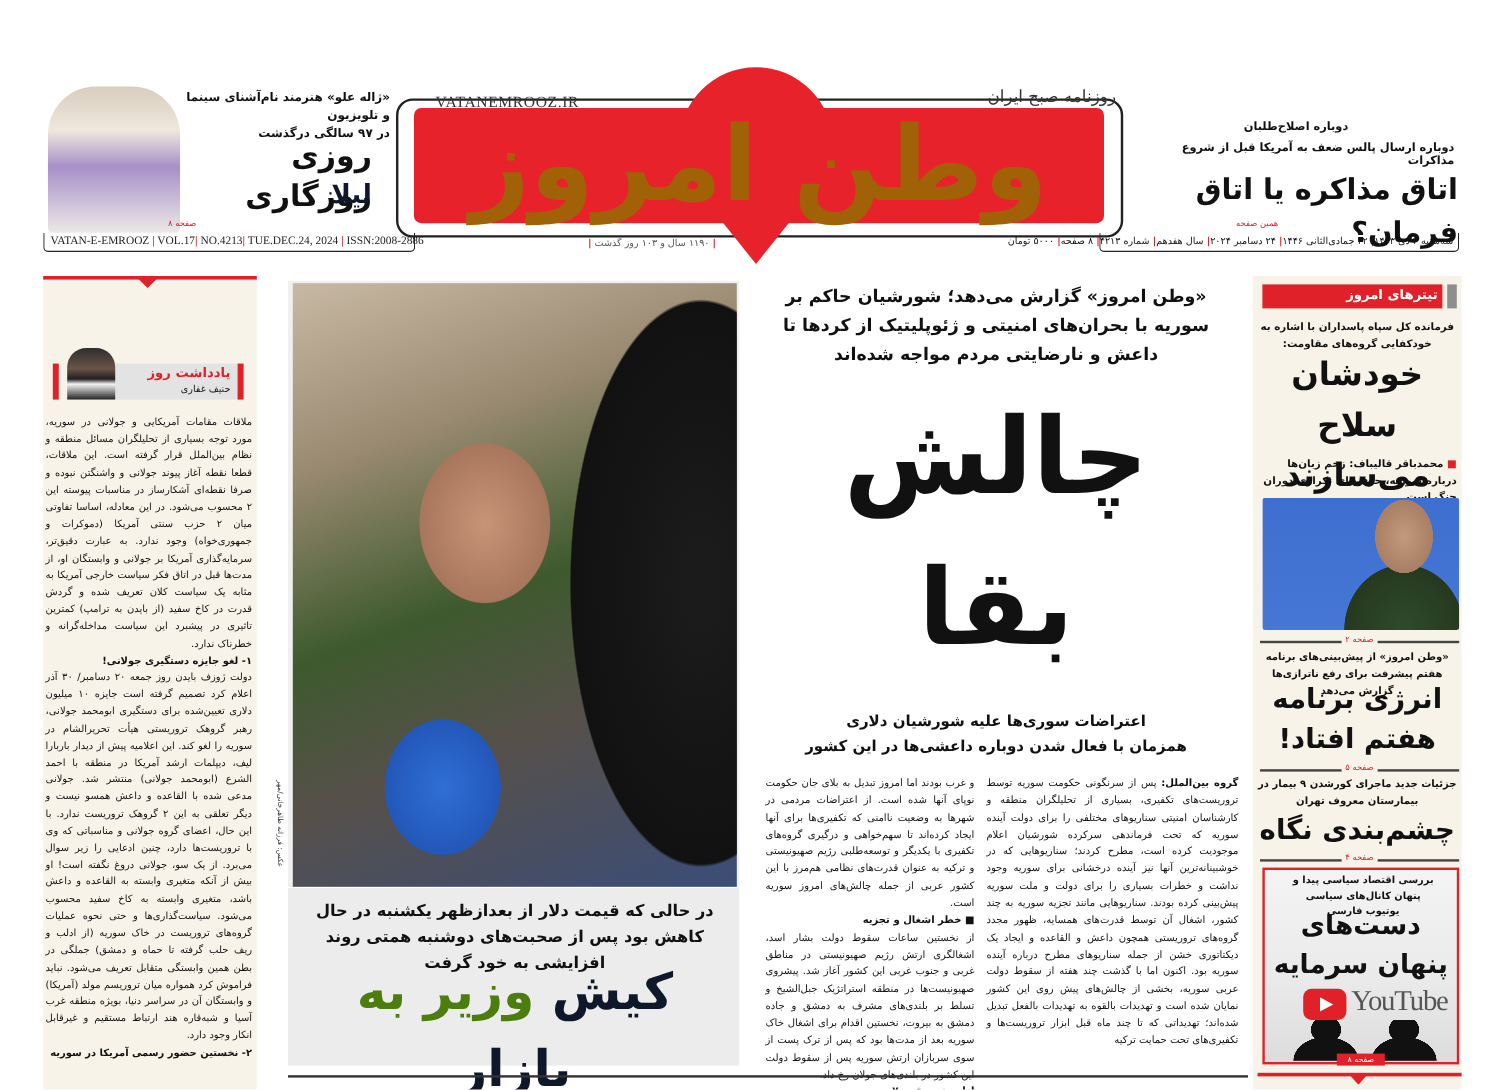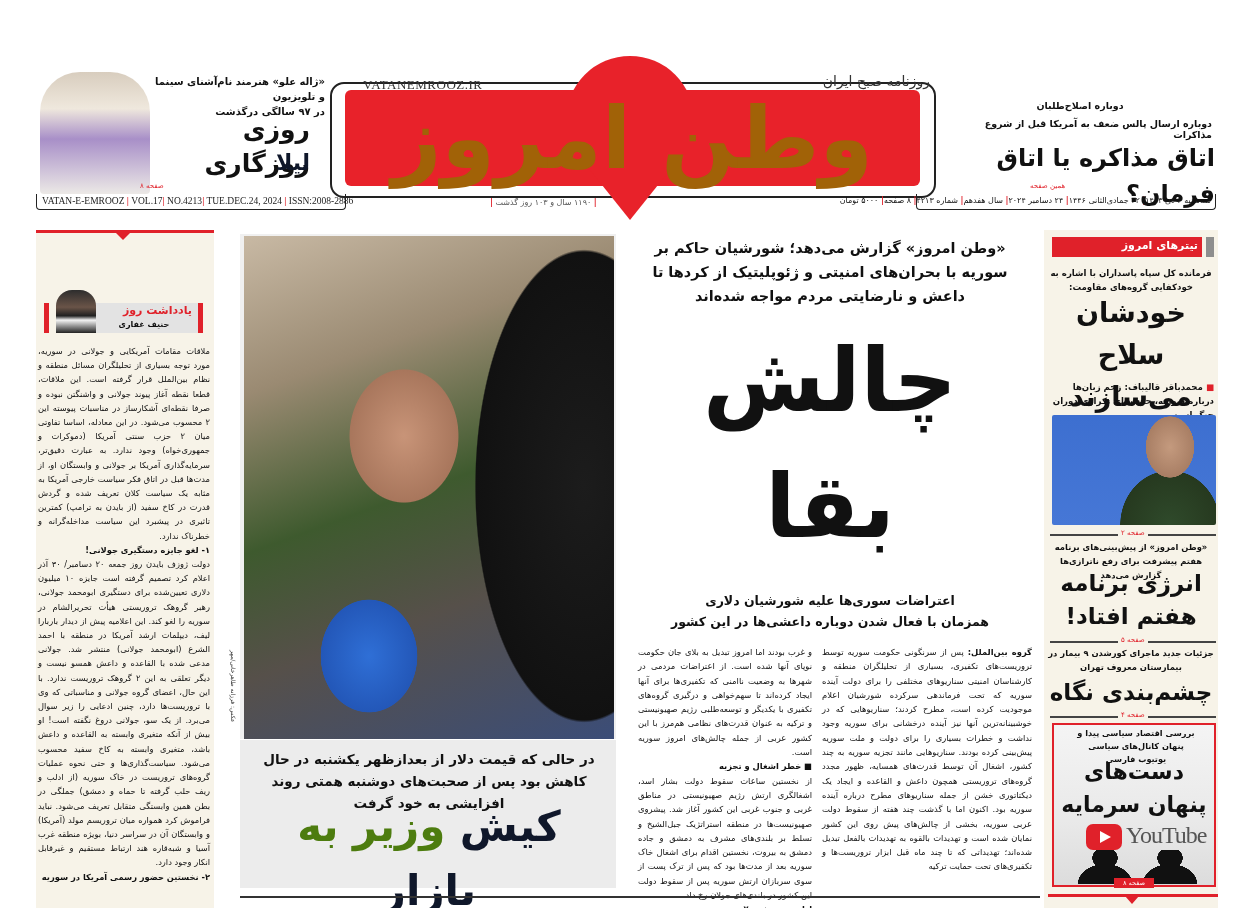--- a/index.html
+++ b/index.html
@@ -40,21 +40,21 @@
   
   .lcol { left: 36px; top: 230px; width: 178px; height: 678px; background: #f7f3e8; }
   .lcol-topbar { left: 36px; top: 230px; width: 178px; height: 3px; background: #e0212a; }
   .lcol-notch { left: 115px; top: 232px; width: 16px; height: 8px; background: #e0212a; clip-path: polygon(0 0,100% 0,50% 100%); }
   .lcol-title { left: 40px; top: 238px; width: 170px; font-size: 17px; font-weight: bold; line-height: 27px; }
   .byline-box { left: 56px; top: 303px; width: 108px; height: 30px; background: #e3e3e3; }
   .byline-photo { left: 56px; top: 290px; width: 40px; height: 43px; background: linear-gradient(180deg,#2d2d2d 0%,#6a5448 40%,#202020 60%,#f4f4f4 70%,#222 100%); border-radius: 16px 16px 0 0; }
   .byline-redbar-l { left: 44px; top: 303px; width: 5px; height: 30px; background: #e0212a; }
   .byline-redbar-r { left: 198px; top: 303px; width: 5px; height: 30px; background: #e0212a; }
   .byline-label { left: 96px; top: 304px; width: 66px; font-size: 11px; font-weight: bold; color: #e0212a; }
-  .byline-name { left: 96px; top: 320px; width: 66px; font-size: 8px; font-weight: bold; text-align: center; }
+  .byline-name { left: 96px; top: 320px; width: 66px; font-size: 8px; font-weight: normal; }
   .lcol-body { left: 38px; top: 344px; width: 172px; font-size: 8.3px; line-height: 14.2px; text-align: justify; }
   .lcol-body p { margin-bottom: 0; }
   .subhead { font-weight: bold; }
 
   
   .photo-frame { left: 240px; top: 234px; width: 376px; height: 505px; background: #f0f0f0; }
   .photo { left: 244px; top: 236px; width: 370px; height: 503px; background:
       radial-gradient(ellipse 90px 110px at 160px 200px, #c89478 0%, #a8765c 60%, transparent 61%),
       radial-gradient(ellipse 60px 70px at 125px 420px, #2f6fd6 0%, #2357b8 80%, transparent 81%),
       radial-gradient(ellipse 120px 260px at 340px 250px, #1c1c1c 0%, #111 90%, transparent 91%),

